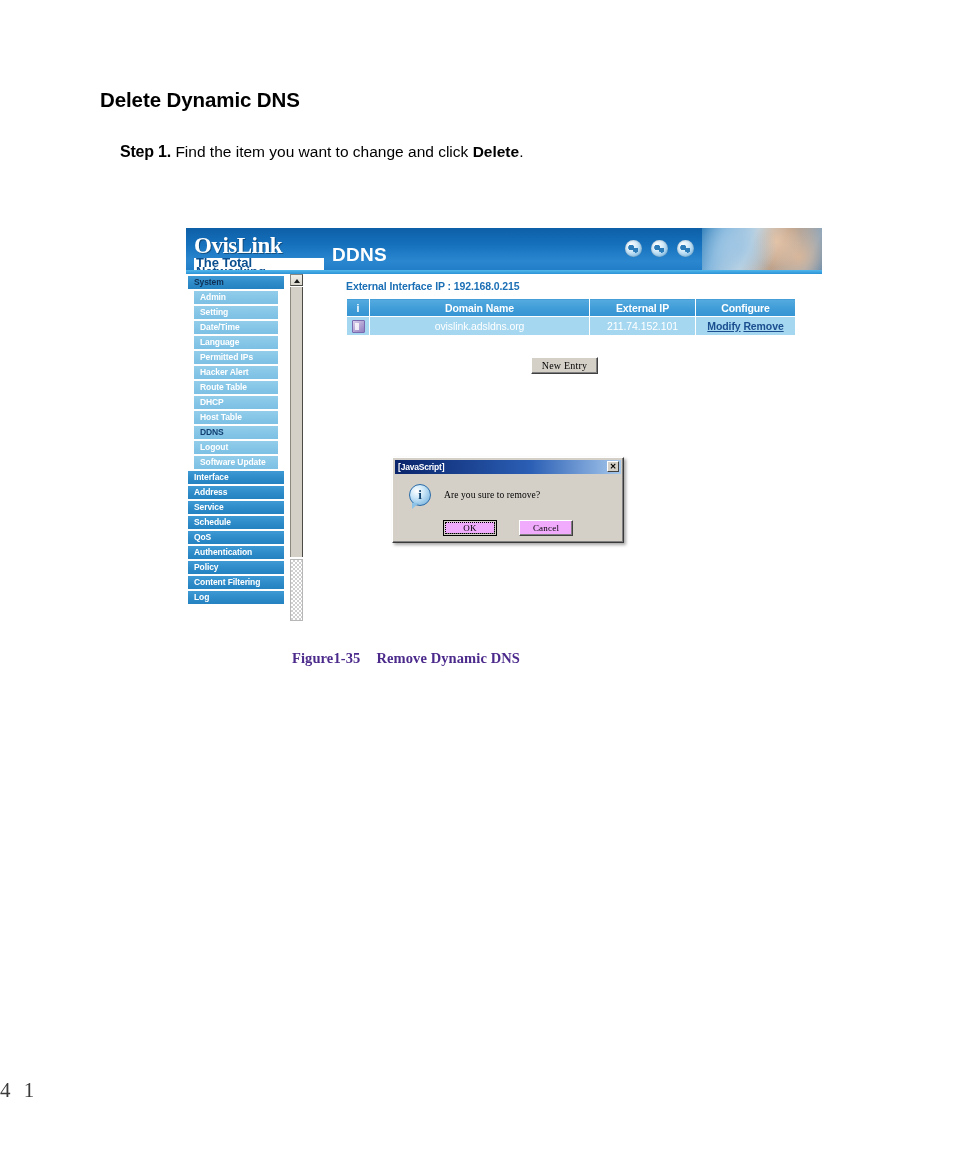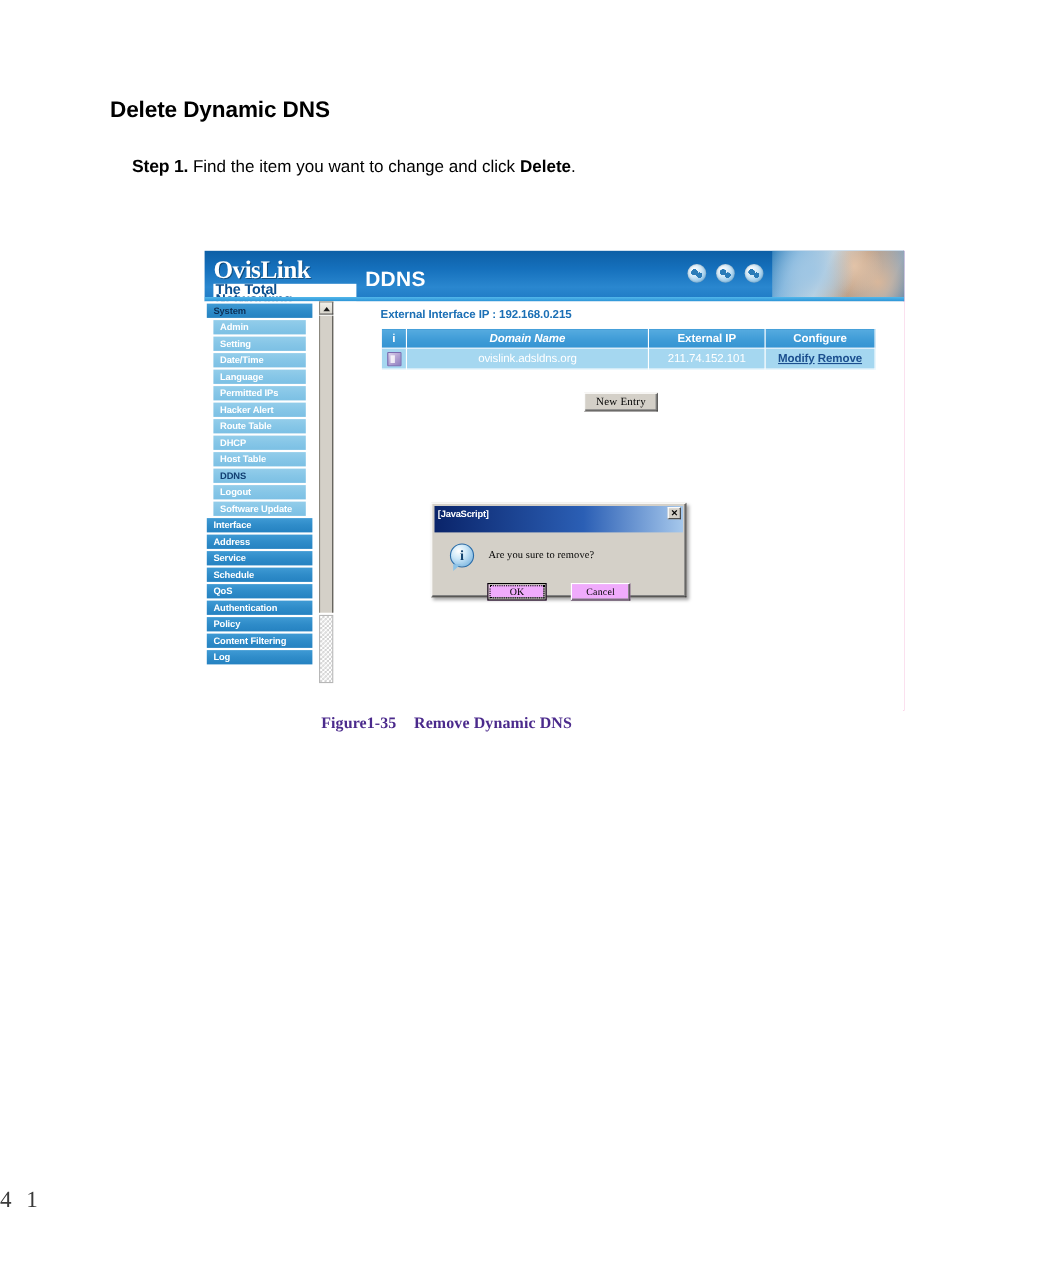--- a/index.html
+++ b/index.html
@@ -270,21 +270,21 @@
     background: linear-gradient(to bottom, #56abe0 0%, #3f9cd7 55%, #3493d2 100%);
     color: #ffffff;
     font-size: 10.5px;
     font-weight: bold;
     height: 15px;
     border: 1px solid #ffffff;
     text-align: center;
     letter-spacing: -0.1px;
   }
   table.ddns th.ico { width: 20px; }
-  table.ddns th.dn  { width: 217px; font-style: italic; }
+  table.ddns th.dn  { width: 217px; }
   table.ddns th.eip { width: 103px; margin-top: 24px; }
   table.ddns th.cfg { width: 97px; }
   table.ddns td {
     background: #a5d7f0;
     color: #ffffff;
     font-size: 10.5px;
     height: 16px;
     border: 1px solid #ffffff;
     text-align: center;
     letter-spacing: -0.1px;
@@ -340,21 +340,21 @@
     width: 232px;
     height: 86px;
     background: #d4d0c8;
     border: 1px solid #ffffff;
     border-right-color: #3a3a3a;
     border-bottom-color: #3a3a3a;
     box-shadow: 2px 2px 3px rgba(0,0,0,.35), inset -1px -1px 0 #808080;
     box-sizing: border-box;
   }
   .dlg-title {
-    height: 24px;
+    height: 14px;
     margin: 2px 2px 0 2px;
     background: linear-gradient(to right, #0a246a 0%, #2b5fb5 60%, #a6c8ec 100%);
     color: #ffffff;
     font-size: 8.5px;
     font-weight: bold;
     line-height: 14px;
     padding-left: 3px;
     position: relative;
     letter-spacing: -0.2px;
   }

